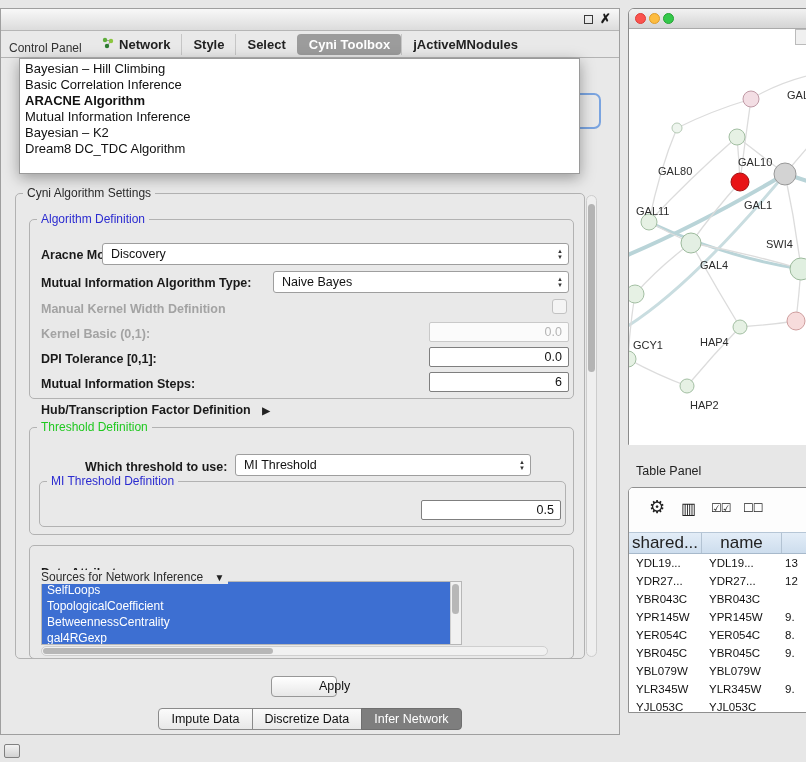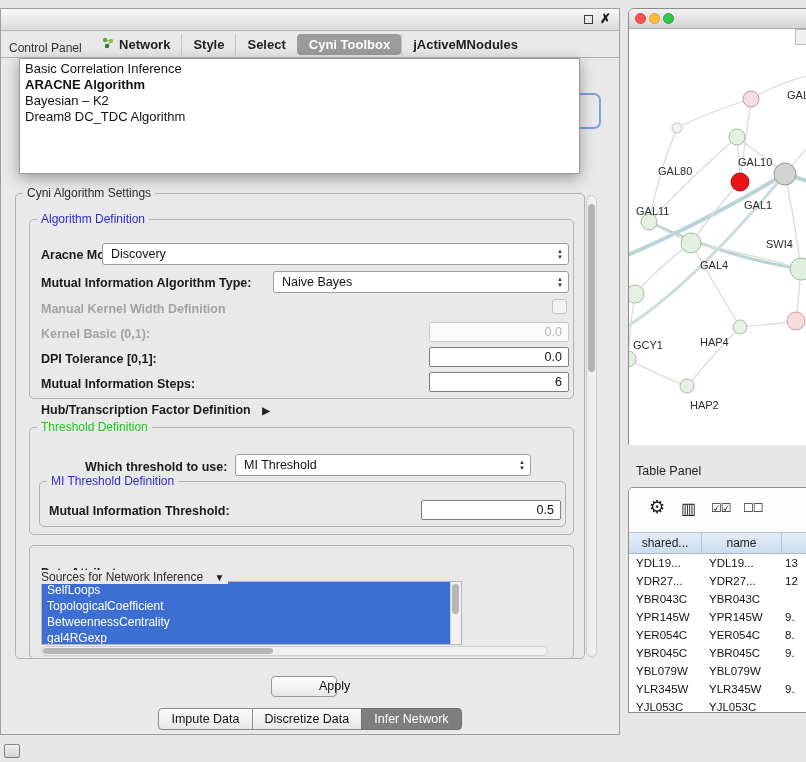--- a/index.html
+++ b/index.html
@@ -77,21 +77,21 @@
   
   .table-panel-title{position:absolute;left:636px;top:464px;font-size:12.5px;color:#222;}
   .table-window{position:absolute;left:628px;top:487px;width:200px;height:226px;background:#fff;border:1px solid #8f8f8f;border-radius:5px 5px 0 0;overflow:hidden;}
   .table-toolbar{position:absolute;left:0;top:0;width:198px;height:44px;background:#fdfdfd;}
   .ticon{position:absolute;color:#222;}
   .ticon:nth-child(1){left:20px;top:8px;font-size:18px;}
   .ticon:nth-child(2){left:52px;top:11px;font-size:16px;}
   .ticon:nth-child(3){left:82px;top:13px;font-size:12px;letter-spacing:-1px;}
   .ticon:nth-child(4){left:114px;top:13px;font-size:12px;letter-spacing:-1px;}
   .table-header{position:absolute;left:0;top:44px;width:198px;height:22px;display:flex;background:linear-gradient(#e3edf7,#cddded);border-top:1px solid #b6c6d6;border-bottom:1px solid #a7b9cb;}
-  .th{line-height:20px;font-size:12px;color:#222;text-align:center;border-right:1px solid #b3c3d3;overflow:hidden;white-space:nowrap;}
+  .th{line-height:20px;font-size:17px;color:#222;text-align:center;border-right:1px solid #b3c3d3;overflow:hidden;white-space:nowrap;}
   .c1{width:73px;}
   .c2{width:80px;}
   .c3{width:44px;border-right:none;}
   .table-body{position:absolute;left:0;top:66px;width:198px;bottom:0;overflow:hidden;background:#fff;}
   .tr{display:flex;height:18px;}
   .td{font-size:11.5px;line-height:18px;color:#111;padding-left:7px;white-space:nowrap;overflow:hidden;}
   .td.c3{padding-left:3px;}
 
   .mini-icon{position:absolute;left:4px;top:744px;width:16px;height:14px;border:1px solid #808080;background:linear-gradient(#f2f2f2,#d2d2d2);border-radius:2px;}
 </style>
@@ -130,22 +130,24 @@
         </div>
         <div class="tab">
           <span>jActiveMNodules</span>
         </div>
       </div>
 
     <div class="focus-ring"></div>
 
     <div class="popup">
       <div>
+          <div class="popup-item">Bayesian – Hill Climbing</div>
           <div class="popup-item">Basic Correlation Inference</div>
           <div class="popup-item sel">ARACNE Algorithm</div>
+          <div class="popup-item">Mutual Information Inference</div>
           <div class="popup-item">Bayesian – K2</div>
           <div class="popup-item">Dream8 DC_TDC Algorithm</div>
         </div>
     </div>
 
     <div class="group" style="left:14px;top:184px;width:570px;height:466px;"></div>
     <div class="group-title t-dark" style="left:22px;top:177px;">Cyni Algorithm Settings</div>
 
     <div class="sb-track">
         <div class="sb-thumb"></div>
@@ -197,21 +199,20 @@
       <span class="combo-val">MI Threshold</span>
       <span class="combo-arrows">
           <i>▲</i>
           <i>▼</i>
         </span>
     </div>
 
     <div class="group" style="left:38px;top:472px;width:527px;height:46px;"></div>
     <div class="group-title t-blue" style="left:46px;top:465px;">MI Threshold Definition</div>
 
-    <div class="lbl" style="left:48px;top:494px;">Mutual Information Threshold:</div>
     <input class="field" style="left: 420px; top: 491px; width: 140px;" value="0.5">
 
     <div class="group" style="left:28px;top:536px;width:545px;height:114px;"></div>
     <div class="group-title t-dark" style="left:36px;top:529px;margin-top:32px;">
       <span>Sources for Network Inference</span>
       <span class="tri">▼</span>
     </div>
 
     <div class="lbl" style="left:40px;top:556px;">Data Attributes</div>
 

